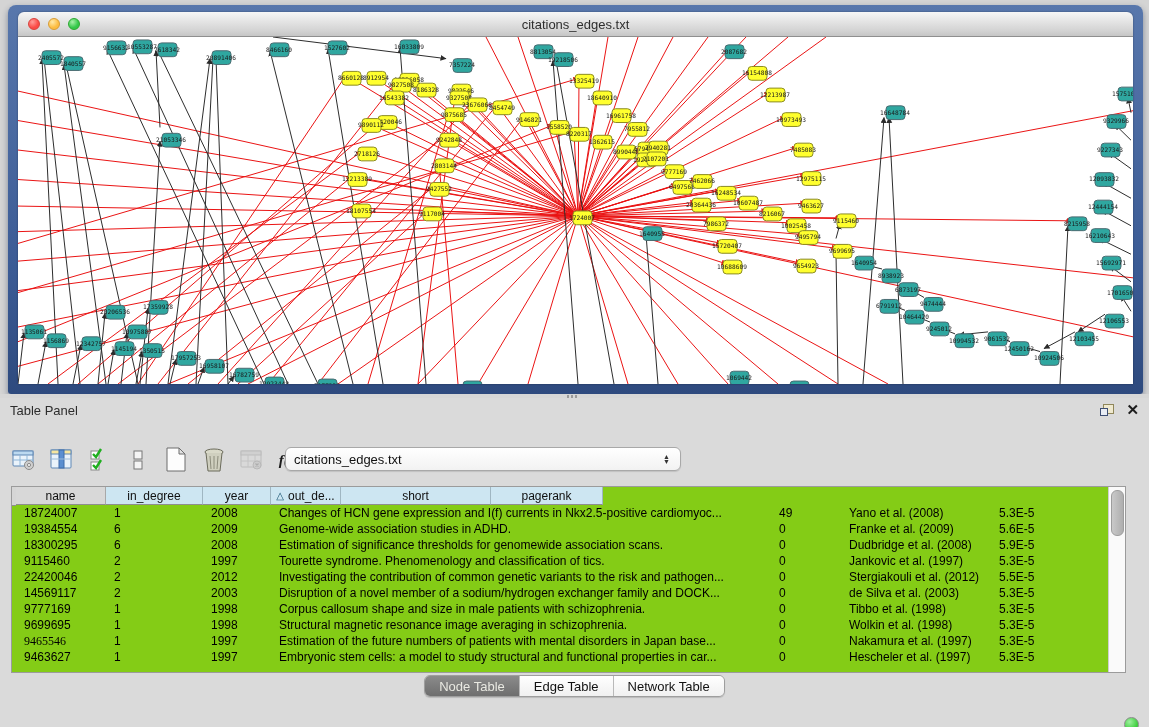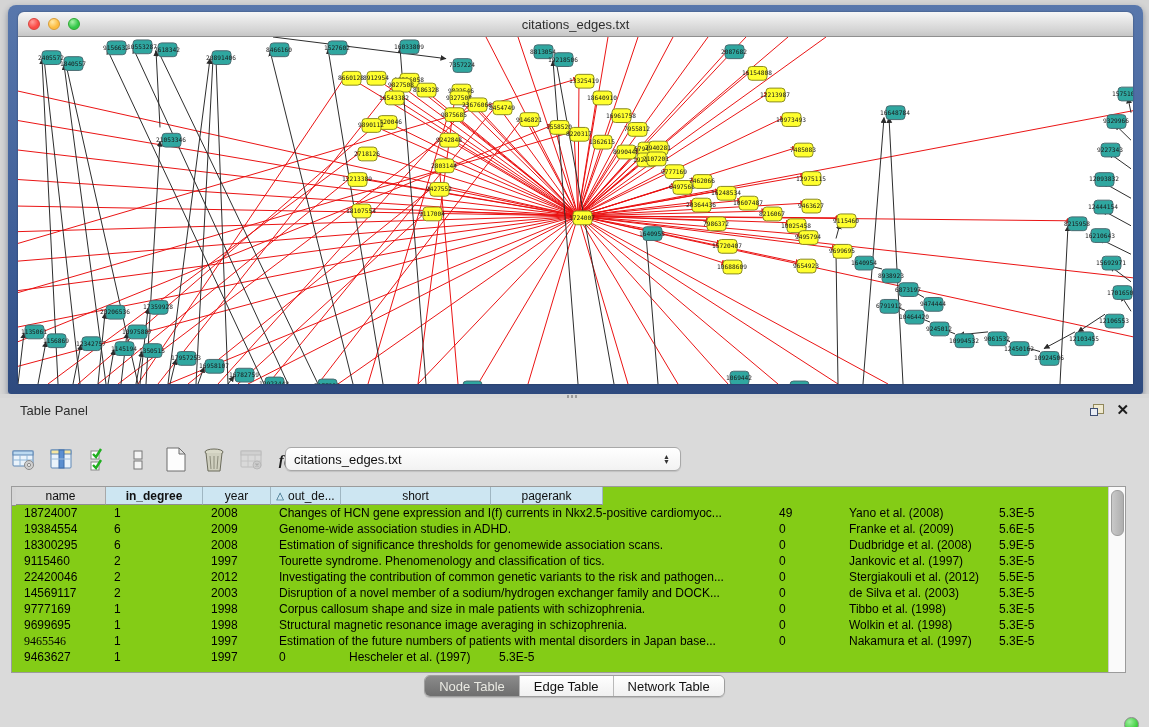--- a/index.html
+++ b/index.html
@@ -33,21 +33,21 @@
     font-size:13px;color:#2e2e2e;pointer-events:none;
   }
   .canvas{flex:1;background:#ffffff;position:relative;}
   .canvas svg{position:absolute;left:0;top:0;width:100%;height:100%;}
   
   .splitter{position:absolute;left:0;top:394px;width:1149px;height:4px;background:#d7d7d7;}
   .grip{position:absolute;left:567px;top:395px;width:12px;height:5px;
     background:repeating-linear-gradient(90deg,#9a9a9a 0 2px,transparent 2px 4px);}
   
   .table-panel{position:absolute;left:0;top:398px;width:1149px;height:329px;background:#dadada;}
-  .panel-header{height:24px;display:flex;align-items:center;padding:0 20px;}
+  .panel-header{height:24px;display:flex;align-items:center;padding:0 10px;}
   .panel-title{font-size:13px;color:#2d2d2d;}
   .panel-hdr-icons{margin-left:auto;display:flex;align-items:center;gap:12px;}
   .float-icon{width:14px;height:12px;position:relative;display:inline-block;}
   .float-icon .sq1{position:absolute;left:3px;top:0;width:9px;height:8px;border:1px solid #8f865a;background:#efe9cf;}
   .float-icon .sq2{position:absolute;left:0;top:4px;width:6px;height:6px;border:1px solid #3c4d72;background:#e8ecf4;}
   .close-x{font-size:15px;font-weight:bold;color:#1c1c1c;line-height:14px;cursor:default;}
   .toolbar{position:absolute;left:10px;top:44px;height:36px;display:flex;align-items:center;gap:10px;}
   .tb-icon{width:28px;height:26px;display:flex;align-items:center;justify-content:center;}
   .tb-icon.disabled{opacity:.45;}
   .fx{font-family:"Liberation Serif",serif;font-style:italic;font-weight:bold;font-size:15px;color:#1a1a1a;}
@@ -805,21 +805,21 @@
         <span>▼</span>
       </span>
   </div>
 
   <div class="tbl-wrap">
     <div class="tbl-gutter"></div>
     <div class="tbl-header" id="tblHeader">
         <div class="th gray" style="width: 90px;">
           <span>name</span>
         </div>
-        <div class="th" style="width: 97px; font-weight: bold;">
+        <div class="th" style="width: 97px;">
           <span>in_degree</span>
         </div>
         <div class="th" style="width: 68px;">
           <span>year</span>
         </div>
         <div class="th" style="width: 70px;">
           <span class="sort-tri">△</span>
           <span>out_de...</span>
         </div>
         <div class="th" style="width: 150px;">
@@ -908,20 +908,21 @@
           <div class="td" style="width: 68px;">1997</div>
           <div class="td" style="width: 500px;">Estimation of the future numbers of patients with mental disorders in Japan base...</div>
           <div class="td" style="width: 70px;">0</div>
           <div class="td" style="width: 150px;">Nakamura et al. (1997)</div>
           <div class="td" style="width: 112px;">5.3E-5</div>
         </div>
         <div class="tr">
           <div class="td" style="width: 90px;">9463627</div>
           <div class="td" style="width: 97px;">1</div>
           <div class="td" style="width: 68px;">1997</div>
+          <div class="td" style="width: 500px;">Embryonic stem cells: a model to study structural and functional properties in car...</div>
           <div class="td" style="width: 70px;">0</div>
           <div class="td" style="width: 150px;">Hescheler et al. (1997)</div>
           <div class="td" style="width: 112px;">5.3E-5</div>
         </div>
       </div>
     <div class="vscroll">
       <div class="vthumb"></div>
     </div>
   </div>
 

